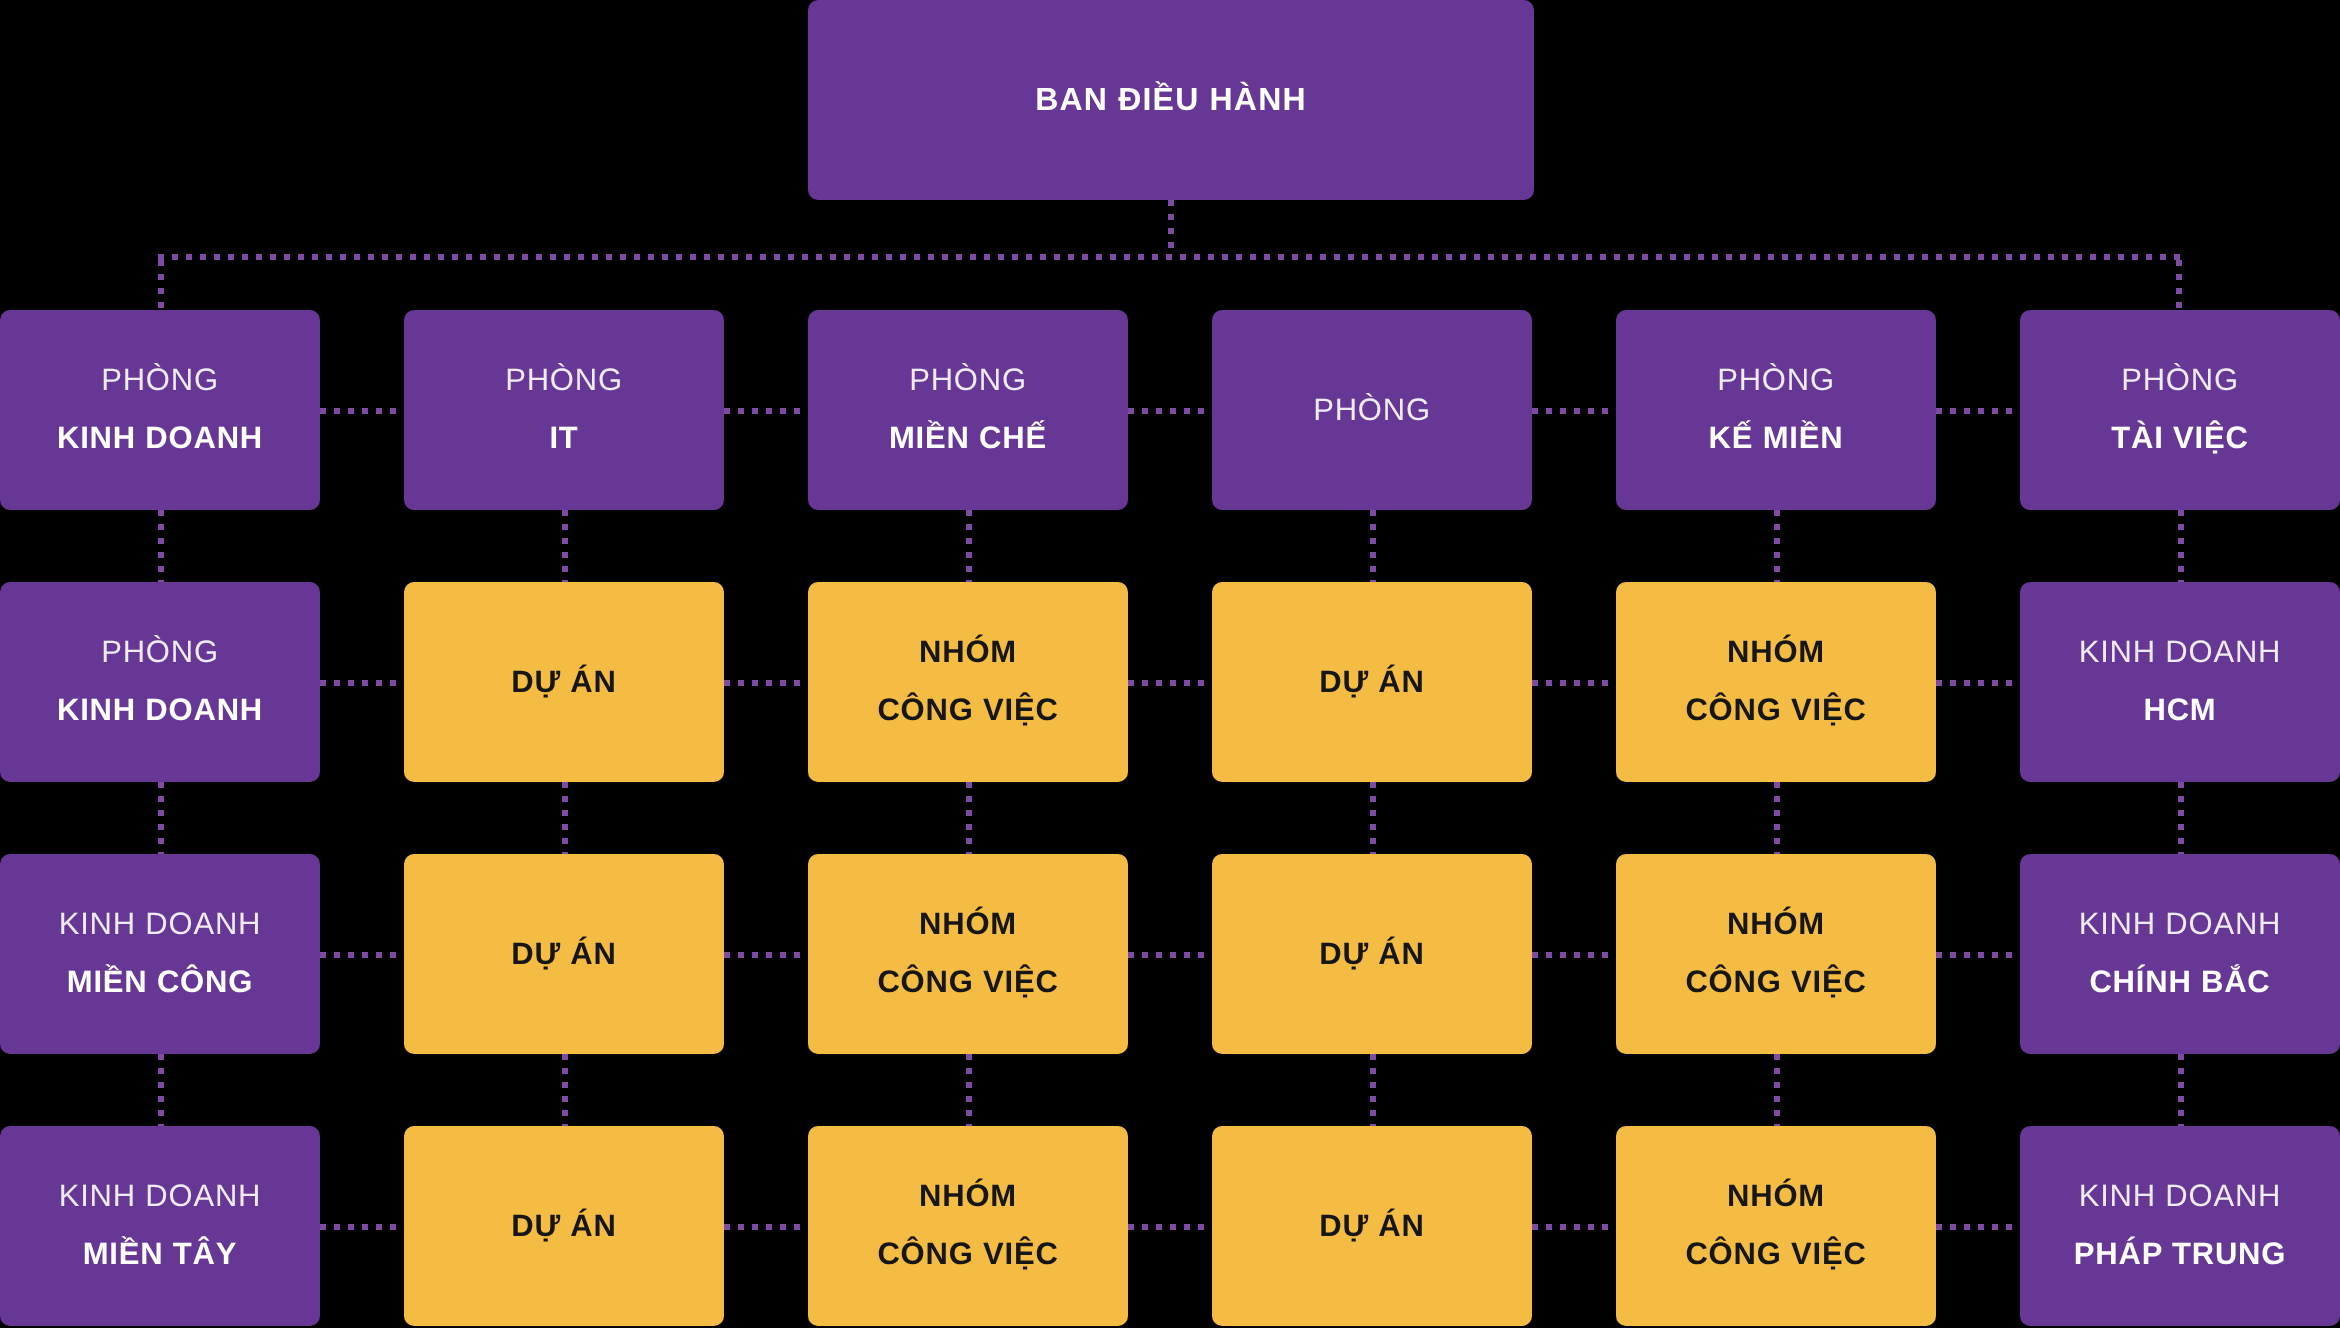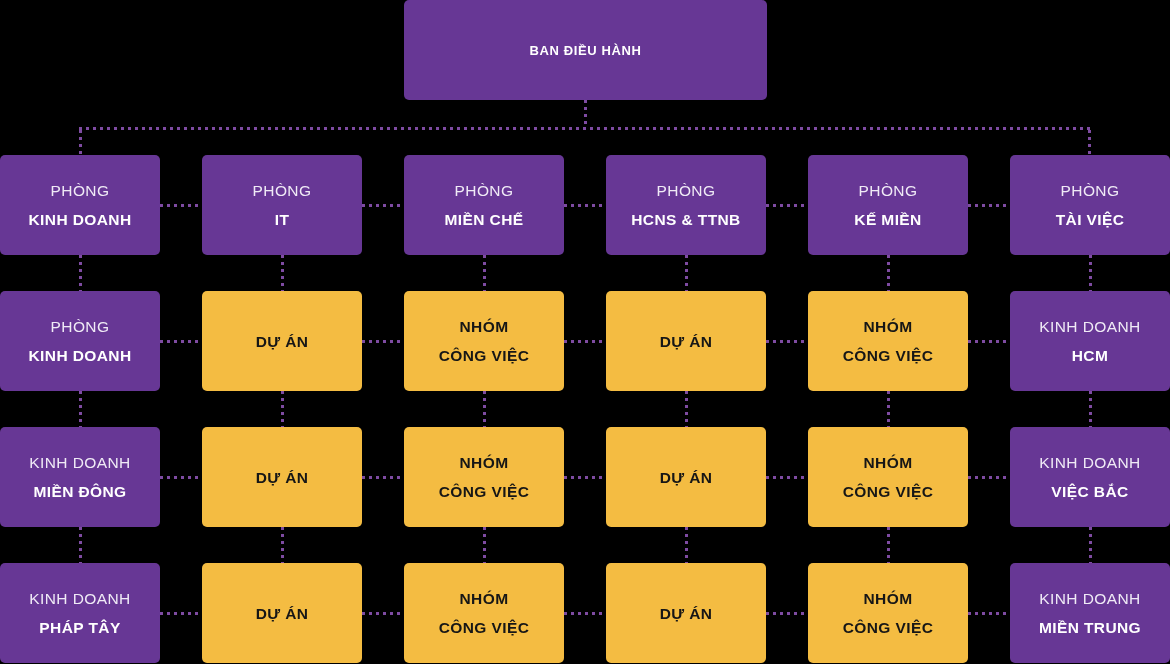--- a/index.html
+++ b/index.html
@@ -19,21 +19,21 @@
     text-align:center;line-height:29px;letter-spacing:.4px;
   }
   .node.purple{background:var(--purple);color:var(--text-purple);}
   .node.yellow{background:var(--yellow);color:var(--text-yellow);}
   .node .l1{font-size:15.5px;font-weight:400;color:#f0ebf6;}
   .node .l2{font-size:15.5px;font-weight:700;color:#ffffff;}
   .node.yellow .l1,.node.yellow .l2{font-weight:700;color:var(--text-yellow);}
   .node.root{
     left:404px;top:0;width:363px;height:100px;
   }
-  .node.root .l2{font-size:13px;letter-spacing:.6px;}
+  .node.root .l2{font-size:16px;letter-spacing:.6px;}
   .conn{position:absolute;}
   .conn.h{background-image:repeating-linear-gradient(to right,var(--connector) 0 3px,transparent 3px 7px);}
   .conn.v{background-image:repeating-linear-gradient(to bottom,var(--connector) 0 3px,transparent 3px 7px);}
 </style>
 </head>
 <body>
 
 <div class="stage">
 
   <div id="connectors">
@@ -88,25 +88,25 @@
   <div class="node purple" style="left:0px;top:155px">
     <div class="l1">PHÒNG</div>
     <div class="l2">KINH DOANH</div>
   </div>
   <div class="node purple" style="left:0px;top:291px">
     <div class="l1">PHÒNG</div>
     <div class="l2">KINH DOANH</div>
   </div>
   <div class="node purple" style="left:0px;top:427px">
     <div class="l1">KINH DOANH</div>
-    <div class="l2">MIỀN ĐÔNG</div>
+    <div class="l2">MIỀN CÔNG</div>
   </div>
   <div class="node purple" style="left:0px;top:563px">
     <div class="l1">KINH DOANH</div>
-    <div class="l2">PHÁP TÂY</div>
+    <div class="l2">MIỀN TÂY</div>
   </div>
 
   <div class="node purple" style="left:202px;top:155px">
     <div class="l1">PHÒNG</div>
     <div class="l2">IT</div>
   </div>
   <div class="node yellow" style="left:202px;top:291px">
     <div class="l1">DỰ ÁN</div>
   </div>
   <div class="node yellow" style="left:202px;top:427px">
@@ -128,21 +128,20 @@
     <div class="l1">NHÓM</div>
     <div class="l2">CÔNG VIỆC</div>
   </div>
   <div class="node yellow" style="left:404px;top:563px">
     <div class="l1">NHÓM</div>
     <div class="l2">CÔNG VIỆC</div>
   </div>
 
   <div class="node purple" style="left:606px;top:155px">
     <div class="l1">PHÒNG</div>
-    <div class="l2">HCNS &amp; TTNB</div>
   </div>
   <div class="node yellow" style="left:606px;top:291px">
     <div class="l1">DỰ ÁN</div>
   </div>
   <div class="node yellow" style="left:606px;top:427px">
     <div class="l1">DỰ ÁN</div>
   </div>
   <div class="node yellow" style="left:606px;top:563px">
     <div class="l1">DỰ ÁN</div>
   </div>
@@ -167,20 +166,20 @@
   <div class="node purple" style="left:1010px;top:155px">
     <div class="l1">PHÒNG</div>
     <div class="l2">TÀI VIỆC</div>
   </div>
   <div class="node purple" style="left:1010px;top:291px">
     <div class="l1">KINH DOANH</div>
     <div class="l2">HCM</div>
   </div>
   <div class="node purple" style="left:1010px;top:427px">
     <div class="l1">KINH DOANH</div>
-    <div class="l2">VIỆC BẮC</div>
+    <div class="l2">CHÍNH BẮC</div>
   </div>
   <div class="node purple" style="left:1010px;top:563px">
     <div class="l1">KINH DOANH</div>
-    <div class="l2">MIỀN TRUNG</div>
+    <div class="l2">PHÁP TRUNG</div>
   </div>
 
 </div>
 
 </body></html>

